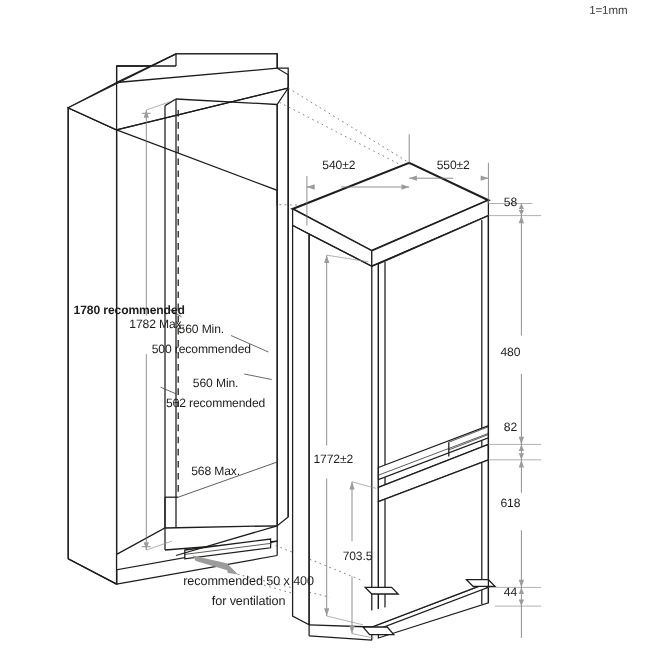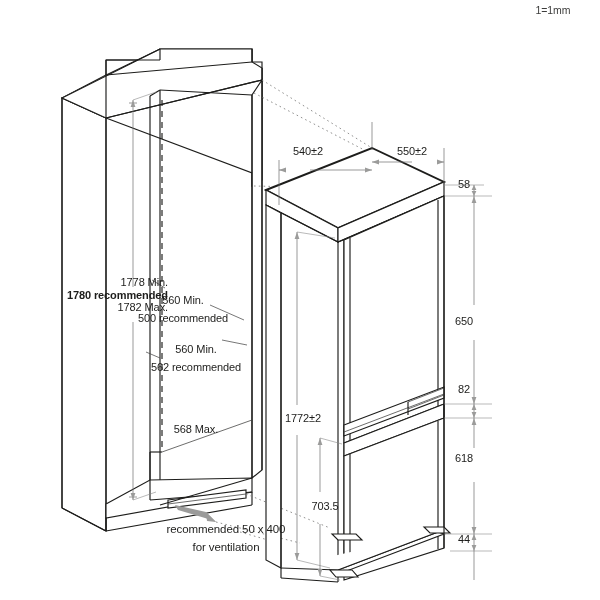--- a/index.html
+++ b/index.html
@@ -251,21 +251,20 @@
       <polygon class="fillgr" points="320,576 317.6,569 322.4,569" stroke="none"></polygon>
       <path class="dimx" d="M320,438 L342,444"></path>
       <path class="dimx" d="M320,576 L340,580"></path>
     </g>
 
   </svg>
 
   <div class="txt t-scale ctr" style="left:553px; top:5px;">1=1mm</div>
 
   <div style="position:absolute; left:168px; top:276px; transform:translateX(-100%); text-align:right;">
-    <div class="txt t-dim" style="position:static;">1778 Min.</div>
     <div class="txt t-dim" style="position:static;font-weight:bold;">1780 recommended</div>
     <div class="txt t-dim" style="position:static;">1782 Max.</div>
   </div>
 
   <div style="position:absolute; left:183px; top:290px; text-align:center; width:0;">
     <div class="txt t-dim" style="position:static; transform:translateX(-50%); display:inline-block;">560 Min.</div>
     <div class="txt t-dim" style="position:static; transform:translateX(-50%); display:inline-block;">500 recommended</div>
   </div>
 
   <div style="position:absolute; left:196px; top:339px; text-align:center; width:0;">
@@ -276,21 +275,21 @@
 
   <div style="position:absolute; left:226px; top:519px; text-align:center; width:0;">
     <div class="txt t-note" style="position:static; transform:translateX(-50%); display:inline-block;">recommended 50 x 400</div>
     <div class="txt t-note" style="position:static; transform:translateX(-50%); display:inline-block;">for ventilation</div>
   </div>
 
   <div class="txt t-dim ctr" style="left:308px; top:145px;">540±2</div>
   <div class="txt t-dim ctr" style="left:412px; top:145px;">550±2</div>
 
   <div class="txt t-dim ctr" style="left:464px; top:178px;">58</div>
-  <div class="txt t-dim ctr" style="left:464px; top:315px;">650</div>
+  <div class="txt t-dim ctr" style="left:464px; top:315px;">480</div>
   <div class="txt t-dim ctr" style="left:464px; top:383px;">82</div>
   <div class="txt t-dim ctr" style="left:464px; top:452px;">618</div>
   <div class="txt t-dim ctr" style="left:464px; top:533px;">44</div>
 
   <div class="txt t-dim ctr" style="left:303px; top:412px;">1772±2</div>
   <div class="txt t-dim ctr" style="left:325px; top:500px;">703.5</div>
 
 </div>
 
 </body></html>

